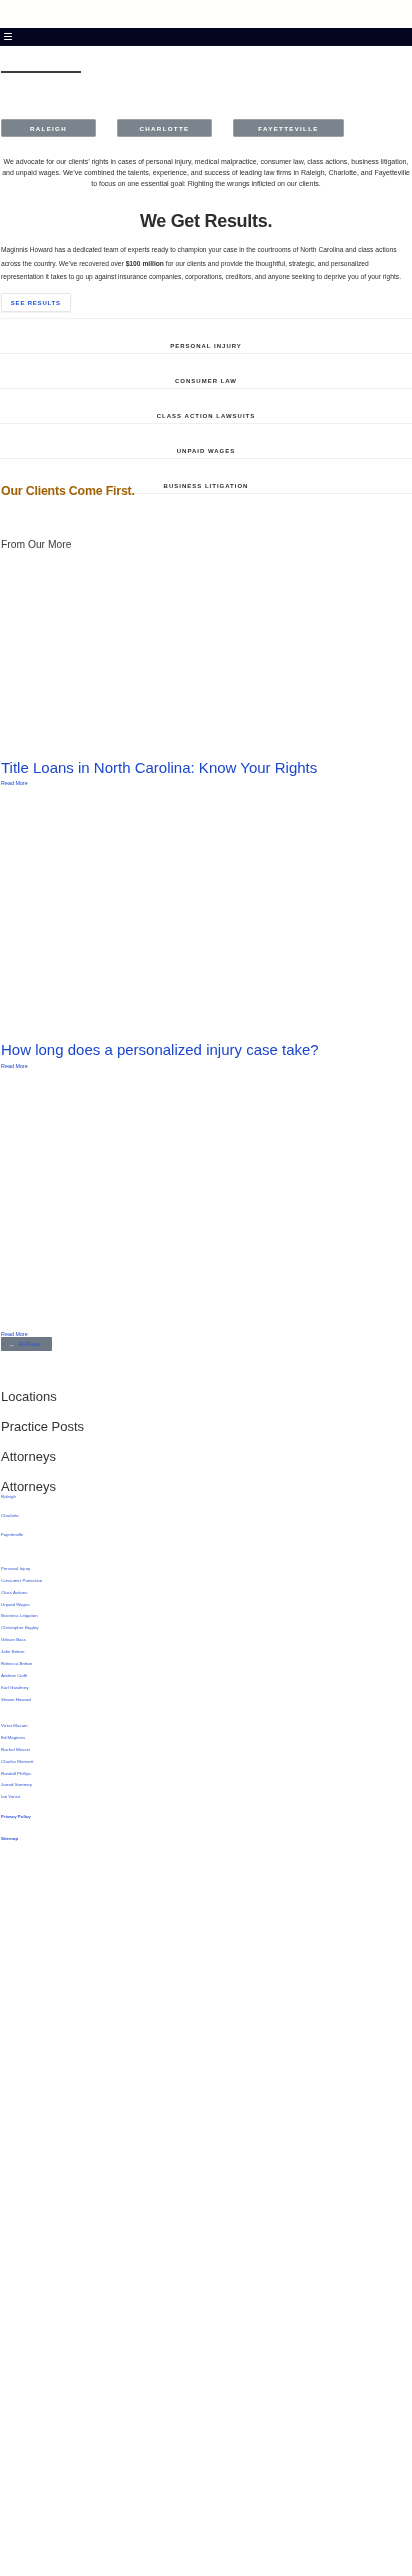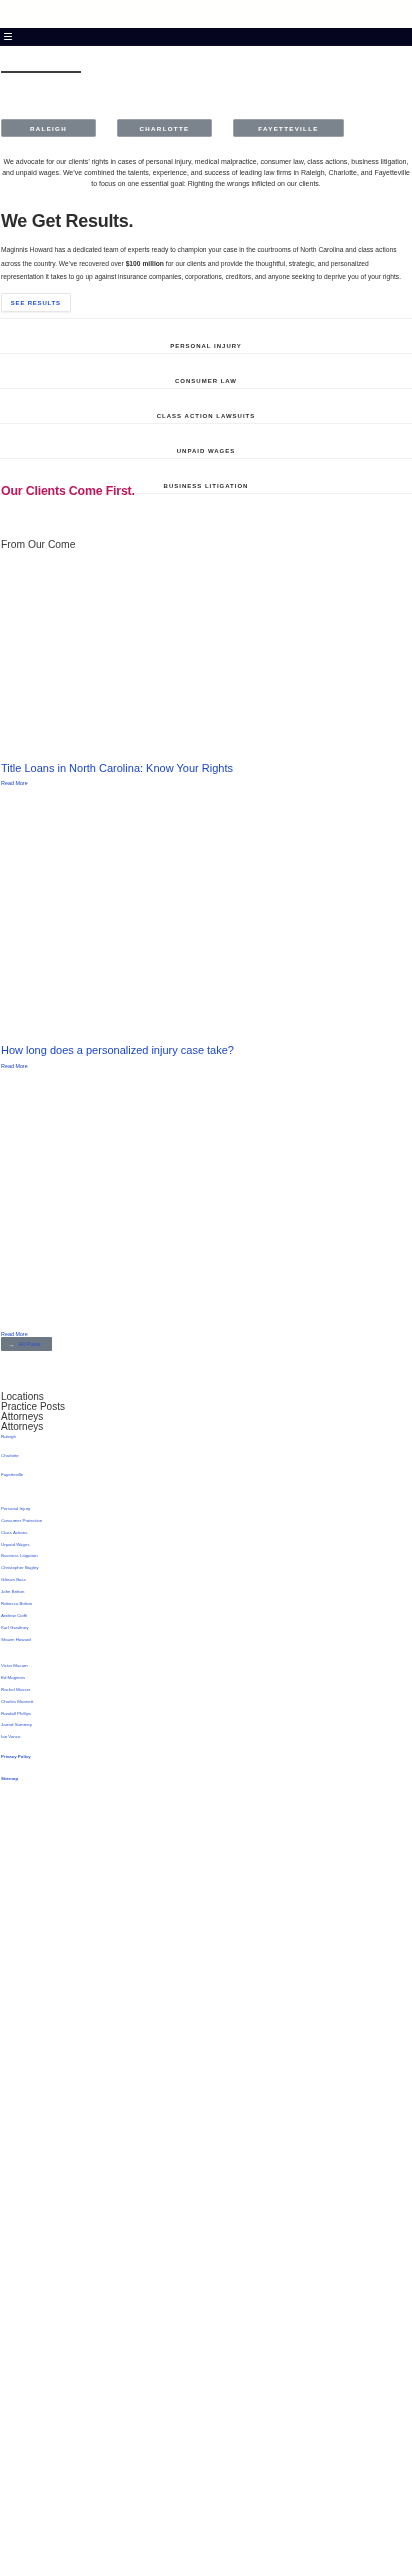--- a/index.html
+++ b/index.html
@@ -67,20 +67,21 @@
   }
 
   
   .results { padding: 21.6px 1px 0 1px; }
   .results h2 {
     font-size: 18px;
     font-weight: bold;
     letter-spacing: -0.3px;
     color: #2d2d2d;
     margin-bottom: 11.3px;
+    text-align: center;
   }
   .results p {
     font-size: 6.7px;
     line-height: 13.4px;
     color: #2e2e2e;
     max-width: 410px;
   }
   .results p b { font-weight: bold; }
 
   .see-results {
@@ -114,39 +115,39 @@
     font-weight: bold;
     letter-spacing: 1px;
     color: #2d2d2d;
   }
 
   
   .clients-head {
     font-size: 12.4px;
     font-weight: bold;
     letter-spacing: -0.2px;
-    color: #be185d;
+    color: #a16207;
     position: relative;
     top: -9.3px;
     padding-left: 1px;
   }
 
   
   .blog-head {
     font-size: 10.3px;
     color: #3a3a3a;
     padding-left: 1px;
     margin-top: 31px;
   }
   .blog-list { margin-top: 6.2px; }
   .blog-item { padding-left: 1px; }
   .blog-item .thumb { height: 90px; background: #ffffff; }
   .blog-title {
     color: #1a46cc;
-    font-size: 11px;
+    font-size: 15px;
     line-height: 12px;
     cursor: pointer;
   }
   .blog-read {
     color: #1a46cc;
     font-size: 5.4px;
     margin-top: 6.7px;
     cursor: pointer;
   }
   .all-posts {
@@ -159,23 +160,24 @@
     padding: 3.6px 11.3px 3.6px 7.2px;
     border-radius: 1px;
     margin-top: 0.5px;
     cursor: pointer;
   }
   .all-posts .arrow { color: #ffffff; font-size: 6.2px; }
 
   
   .footer { padding: 0 0 0 1px; margin-top: 41px; }
   .footer-head {
-    font-size: 10px;
+    font-size: 13px;
     color: #333;
     line-height: 9.8px;
+    margin-top: 20px;
   }
   .footer-links { margin-top: 2.1px; }
   .footer-link {
     display: block;
     color: #3056d3;
     font-size: 4.4px;
     line-height: 5.2px;
     margin-bottom: 6.7px;
     cursor: pointer;
   }
@@ -229,21 +231,21 @@
   <div class="practice-row">
     <span>UNPAID WAGES</span>
   </div>
   <div class="practice-row">
     <span>BUSINESS LITIGATION</span>
   </div>
 </div>
 
 <div class="clients-head">Our Clients Come First.</div>
 
-<div class="blog-head">From Our Come</div>
+<div class="blog-head">From Our More</div>
 
 <div class="blog-list">
 
   <div class="blog-item">
     <div class="thumb" style="height:206px"></div>
     <div class="blog-title">Title Loans in North Carolina: Know Your Rights</div>
     <div class="blog-read">Read More</div>
   </div>
 
   <div class="blog-item">

